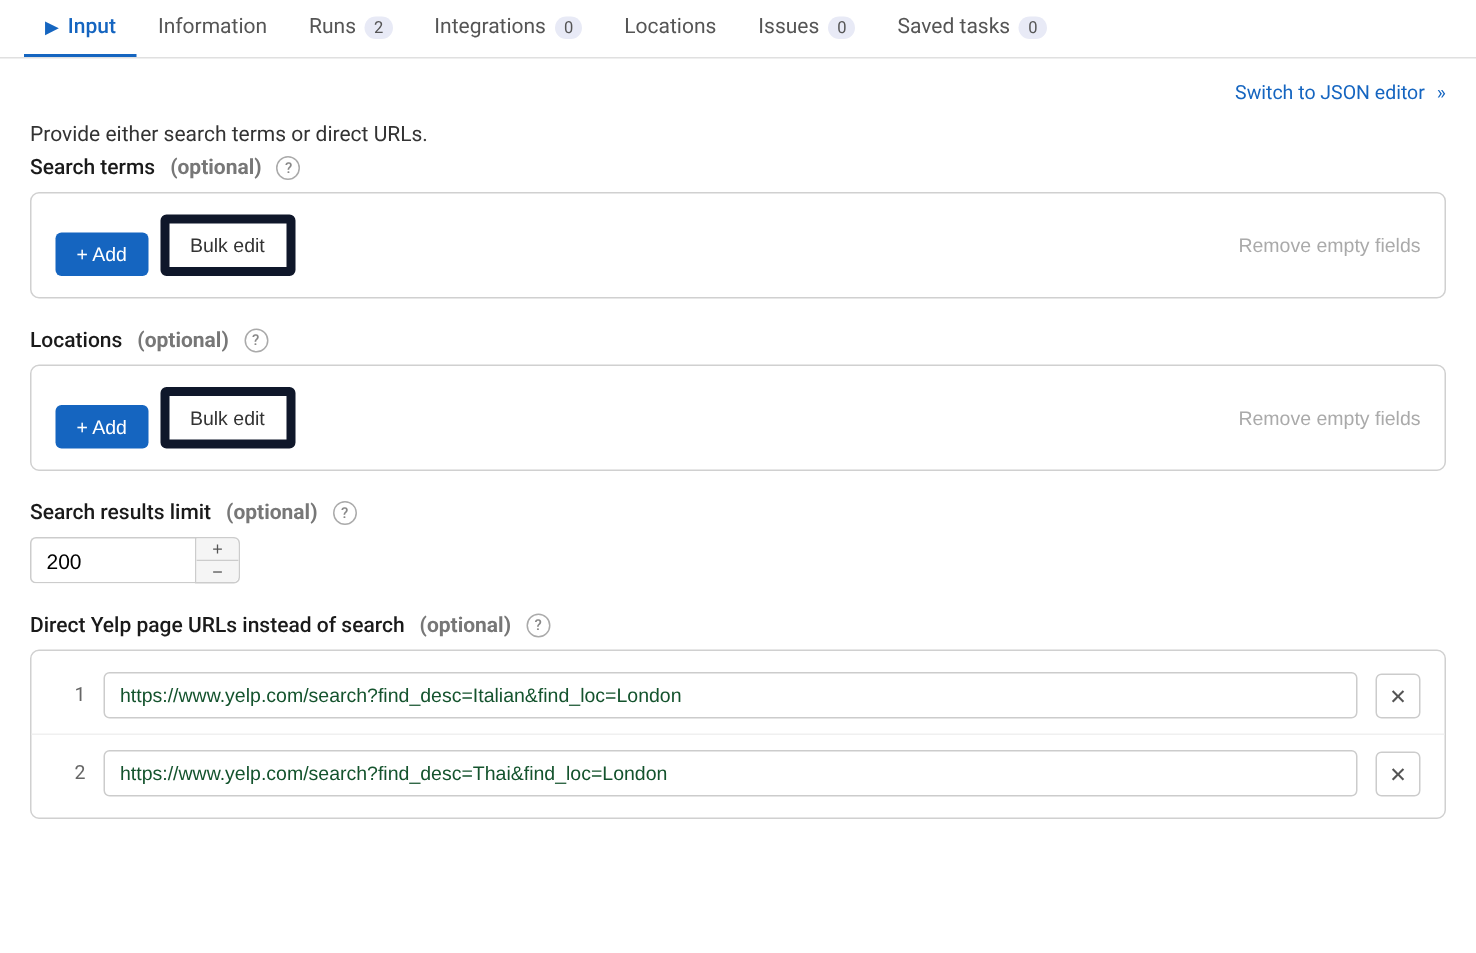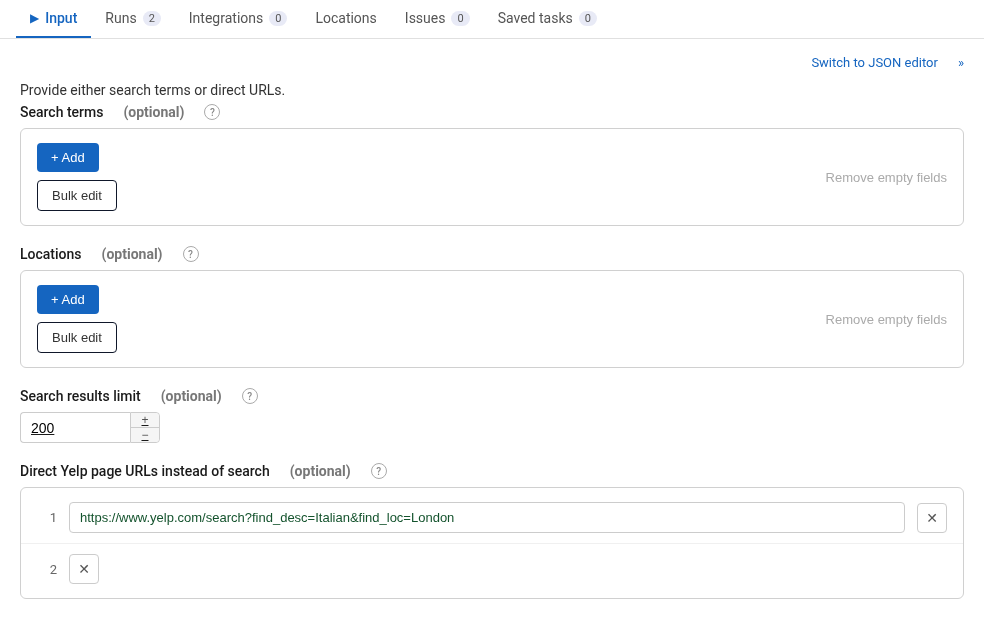--- a/index.html
+++ b/index.html
@@ -48,41 +48,41 @@
       display: flex;
       justify-content: flex-end;
       margin-bottom: 12px;
     }
     .switch-link {
       color: #1565c0;
       font-size: 13px;
       cursor: pointer;
       display: flex;
       align-items: center;
-      gap: 20px;
+      gap: 8px;
       text-decoration: none;
     }
 
     .description {
       color: #333;
       margin-bottom: 6px;
       font-size: 14px;
     }
 
     .field-section {
       margin-bottom: 20px;
     }
     .field-label {
       font-size: 14px;
       font-weight: 500;
       color: #1a1a1a;
       margin-bottom: 8px;
       display: flex;
       align-items: center;
-      gap: 20px;
+      gap: 10px;
     }
     .optional-text {
       color: #777;
       font-weight: 700;
     }
     .help-icon {
       display: inline-flex;
       align-items: center;
       justify-content: center;
       width: 16px;
@@ -98,42 +98,41 @@
       border: 1px solid #d0d0d0;
       border-radius: 6px;
       padding: 14px 16px;
       display: flex;
       align-items: center;
       justify-content: space-between;
       background: #fff;
     }
     .field-box-left {
       display: flex;
-      align-items: flex-start;
+      align-items: flex-end;
       gap: 8px;
-      flex-direction: column;
     }
 
     .btn-add {
       background: #1565c0;
       color: #fff;
       border: none;
       border-radius: 4px;
       padding: 7px 14px;
       font-size: 13px;
       cursor: pointer;
       display: flex;
       align-items: center;
       gap: 4px;
     }
 
     .btn-bulk {
       background: #fff;
       color: #333;
-      border: 1px solid #0f172a;
+      border: 6px solid #0f172a;
       border-radius: 4px;
       padding: 7px 14px;
       font-size: 13px;
       cursor: pointer;
     }
 
     .btn-remove-empty {
       background: transparent;
       color: #aaa;
       border: none;
@@ -142,21 +141,20 @@
       padding-left: 44px;
     }
 
     .number-input-section {
       margin-bottom: 20px;
     }
     .number-input-wrapper {
       display: flex;
       align-items: stretch;
       width: 160px;
-      text-decoration: underline;
     }
     .number-input {
       border: 1px solid #ccc;
       border-right: none;
       border-radius: 4px 0 0 4px;
       padding: 6px 10px;
       font-size: 14px;
       width: 110px;
       outline: none;
     }
@@ -230,20 +228,23 @@
   </style>
 </head>
 <body>
 
 <div class="tab-bar">
   <div class="tab active">
     <span class="play-icon">▶</span>
     <span>Input</span>
   </div>
   <div class="tab">
+    <span>Information</span>
+  </div>
+  <div class="tab">
     <span>Runs</span>
     <span class="badge">2</span>
   </div>
   <div class="tab">
     <span>Integrations</span>
     <span class="badge">0</span>
   </div>
   <div class="tab">
     <span>Locations</span>
   </div>
@@ -319,17 +320,18 @@
       <span class="help-icon">?</span>
     </div>
     <div class="url-box" id="url-rows-container">
     <div class="url-row">
       <span class="url-num">1</span>
       <input type="text" class="url-input" value="https://www.yelp.com/search?find_desc=Italian&amp;find_loc=London" style="">
       <button class="btn-remove-url">✕</button>
     </div>
         <div class="url-row">
       <span class="url-num">2</span>
+      <input type="text" class="url-input" value="https://www.yelp.com/search?find_desc=Thai&amp;find_loc=London" style="">
       <button class="btn-remove-url">✕</button>
     </div>
       </div>
   </div>
 </div>
 
 </body></html>

